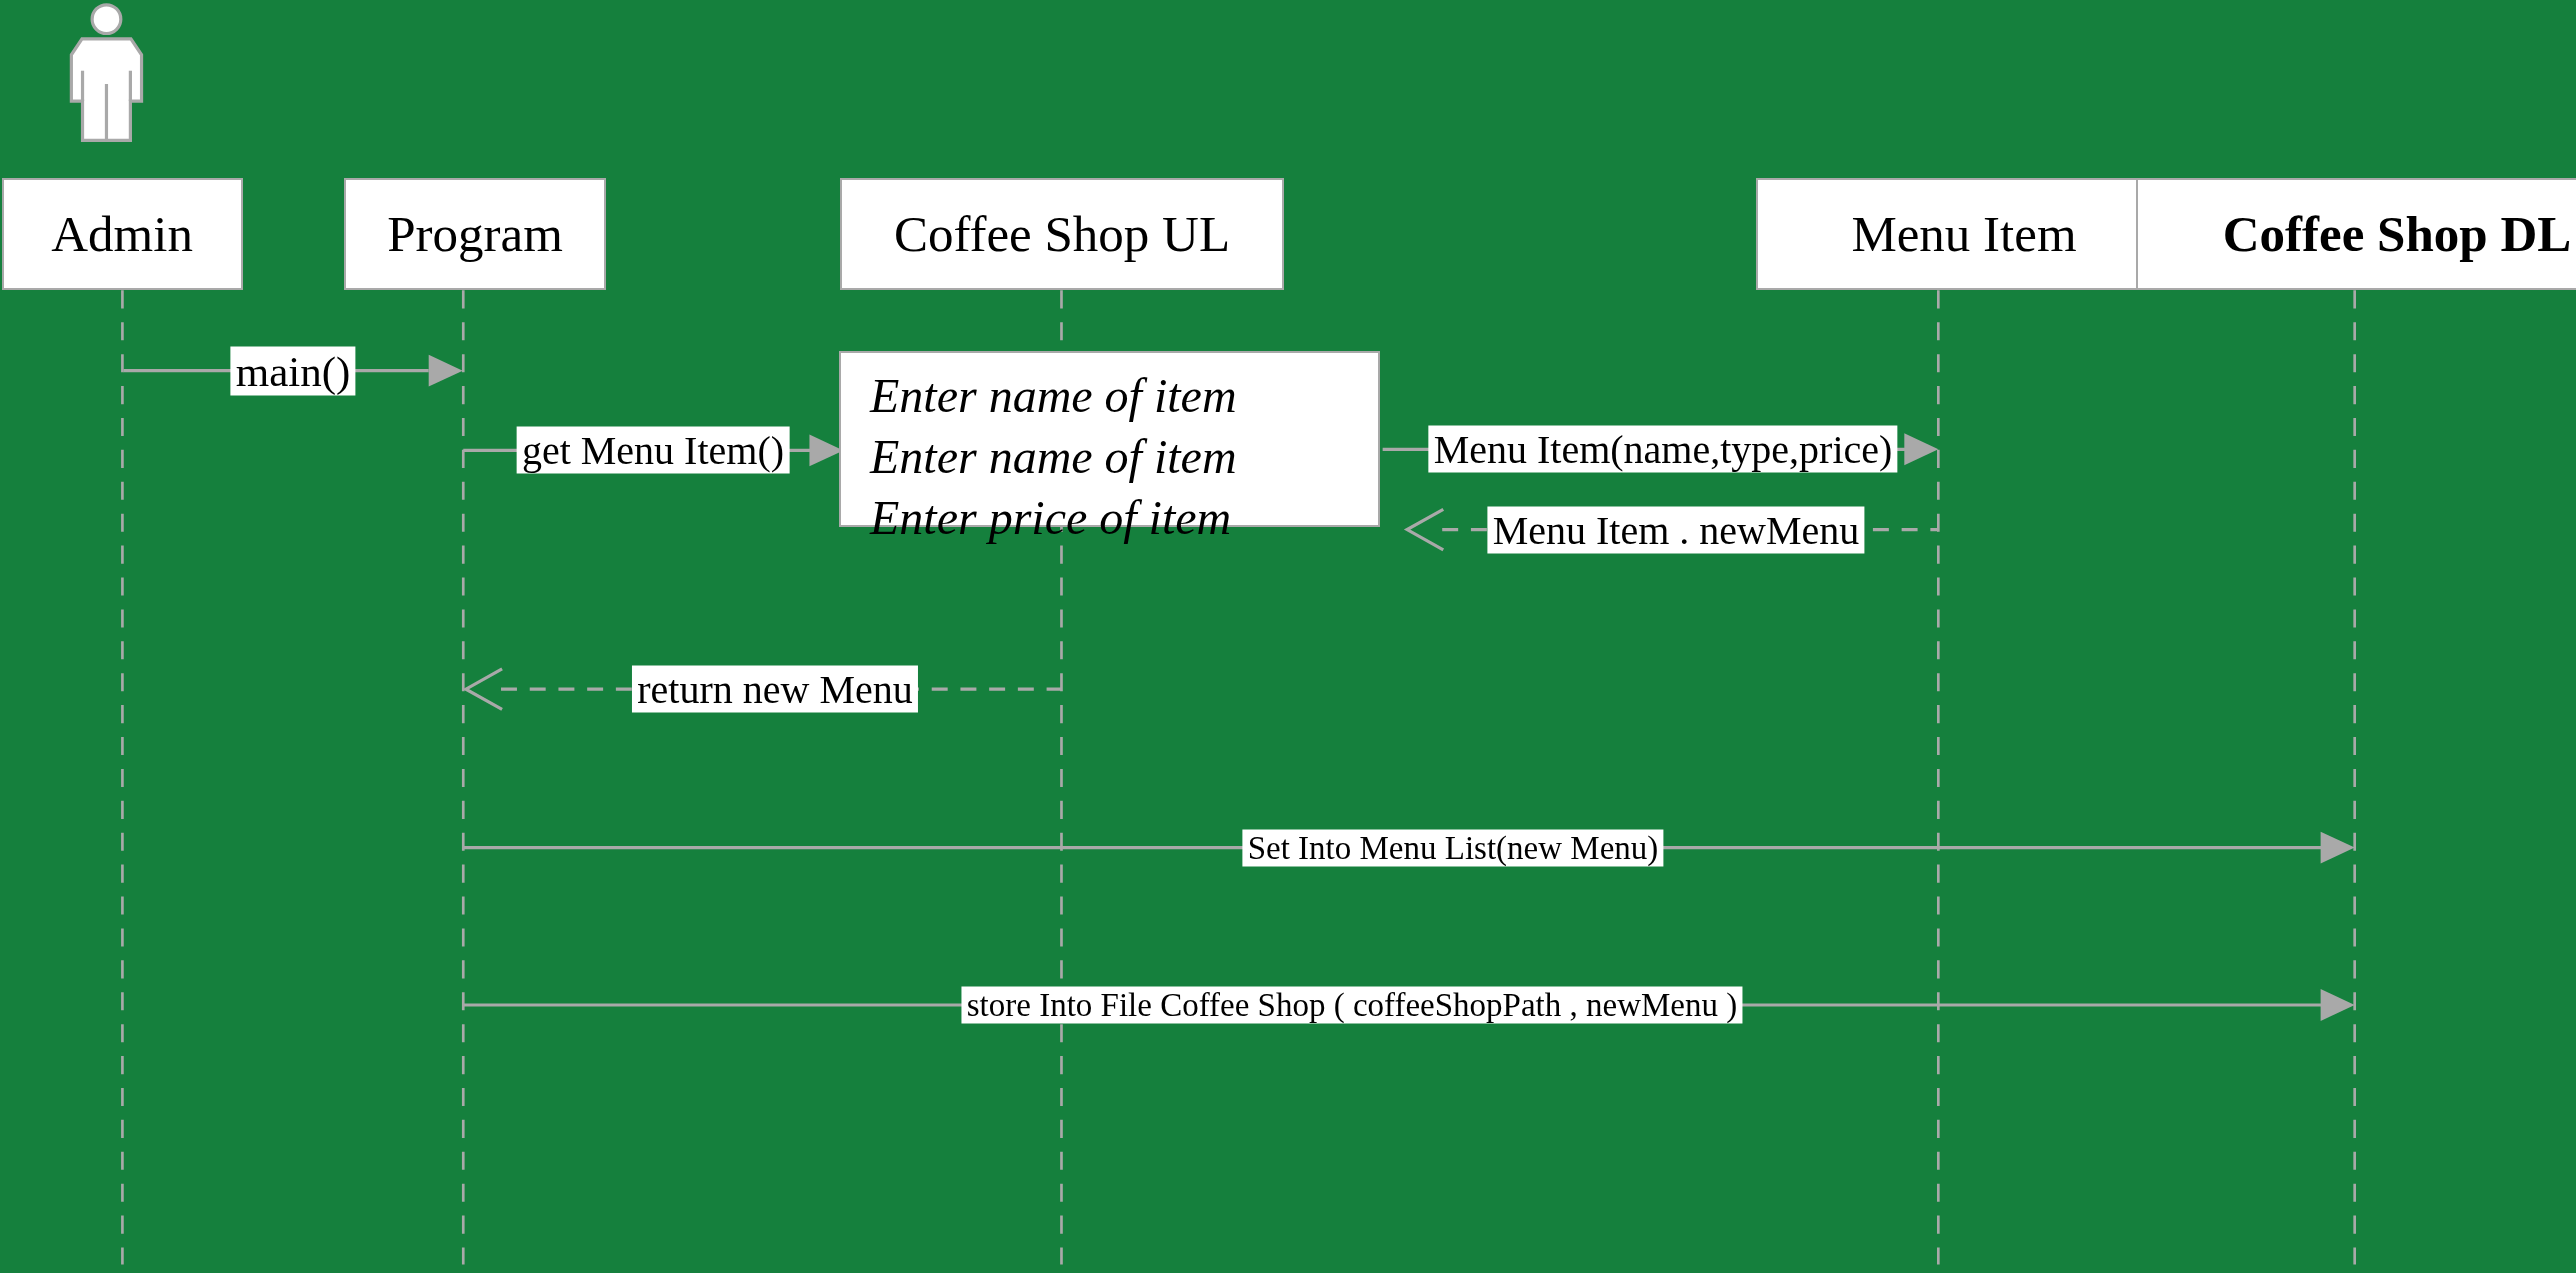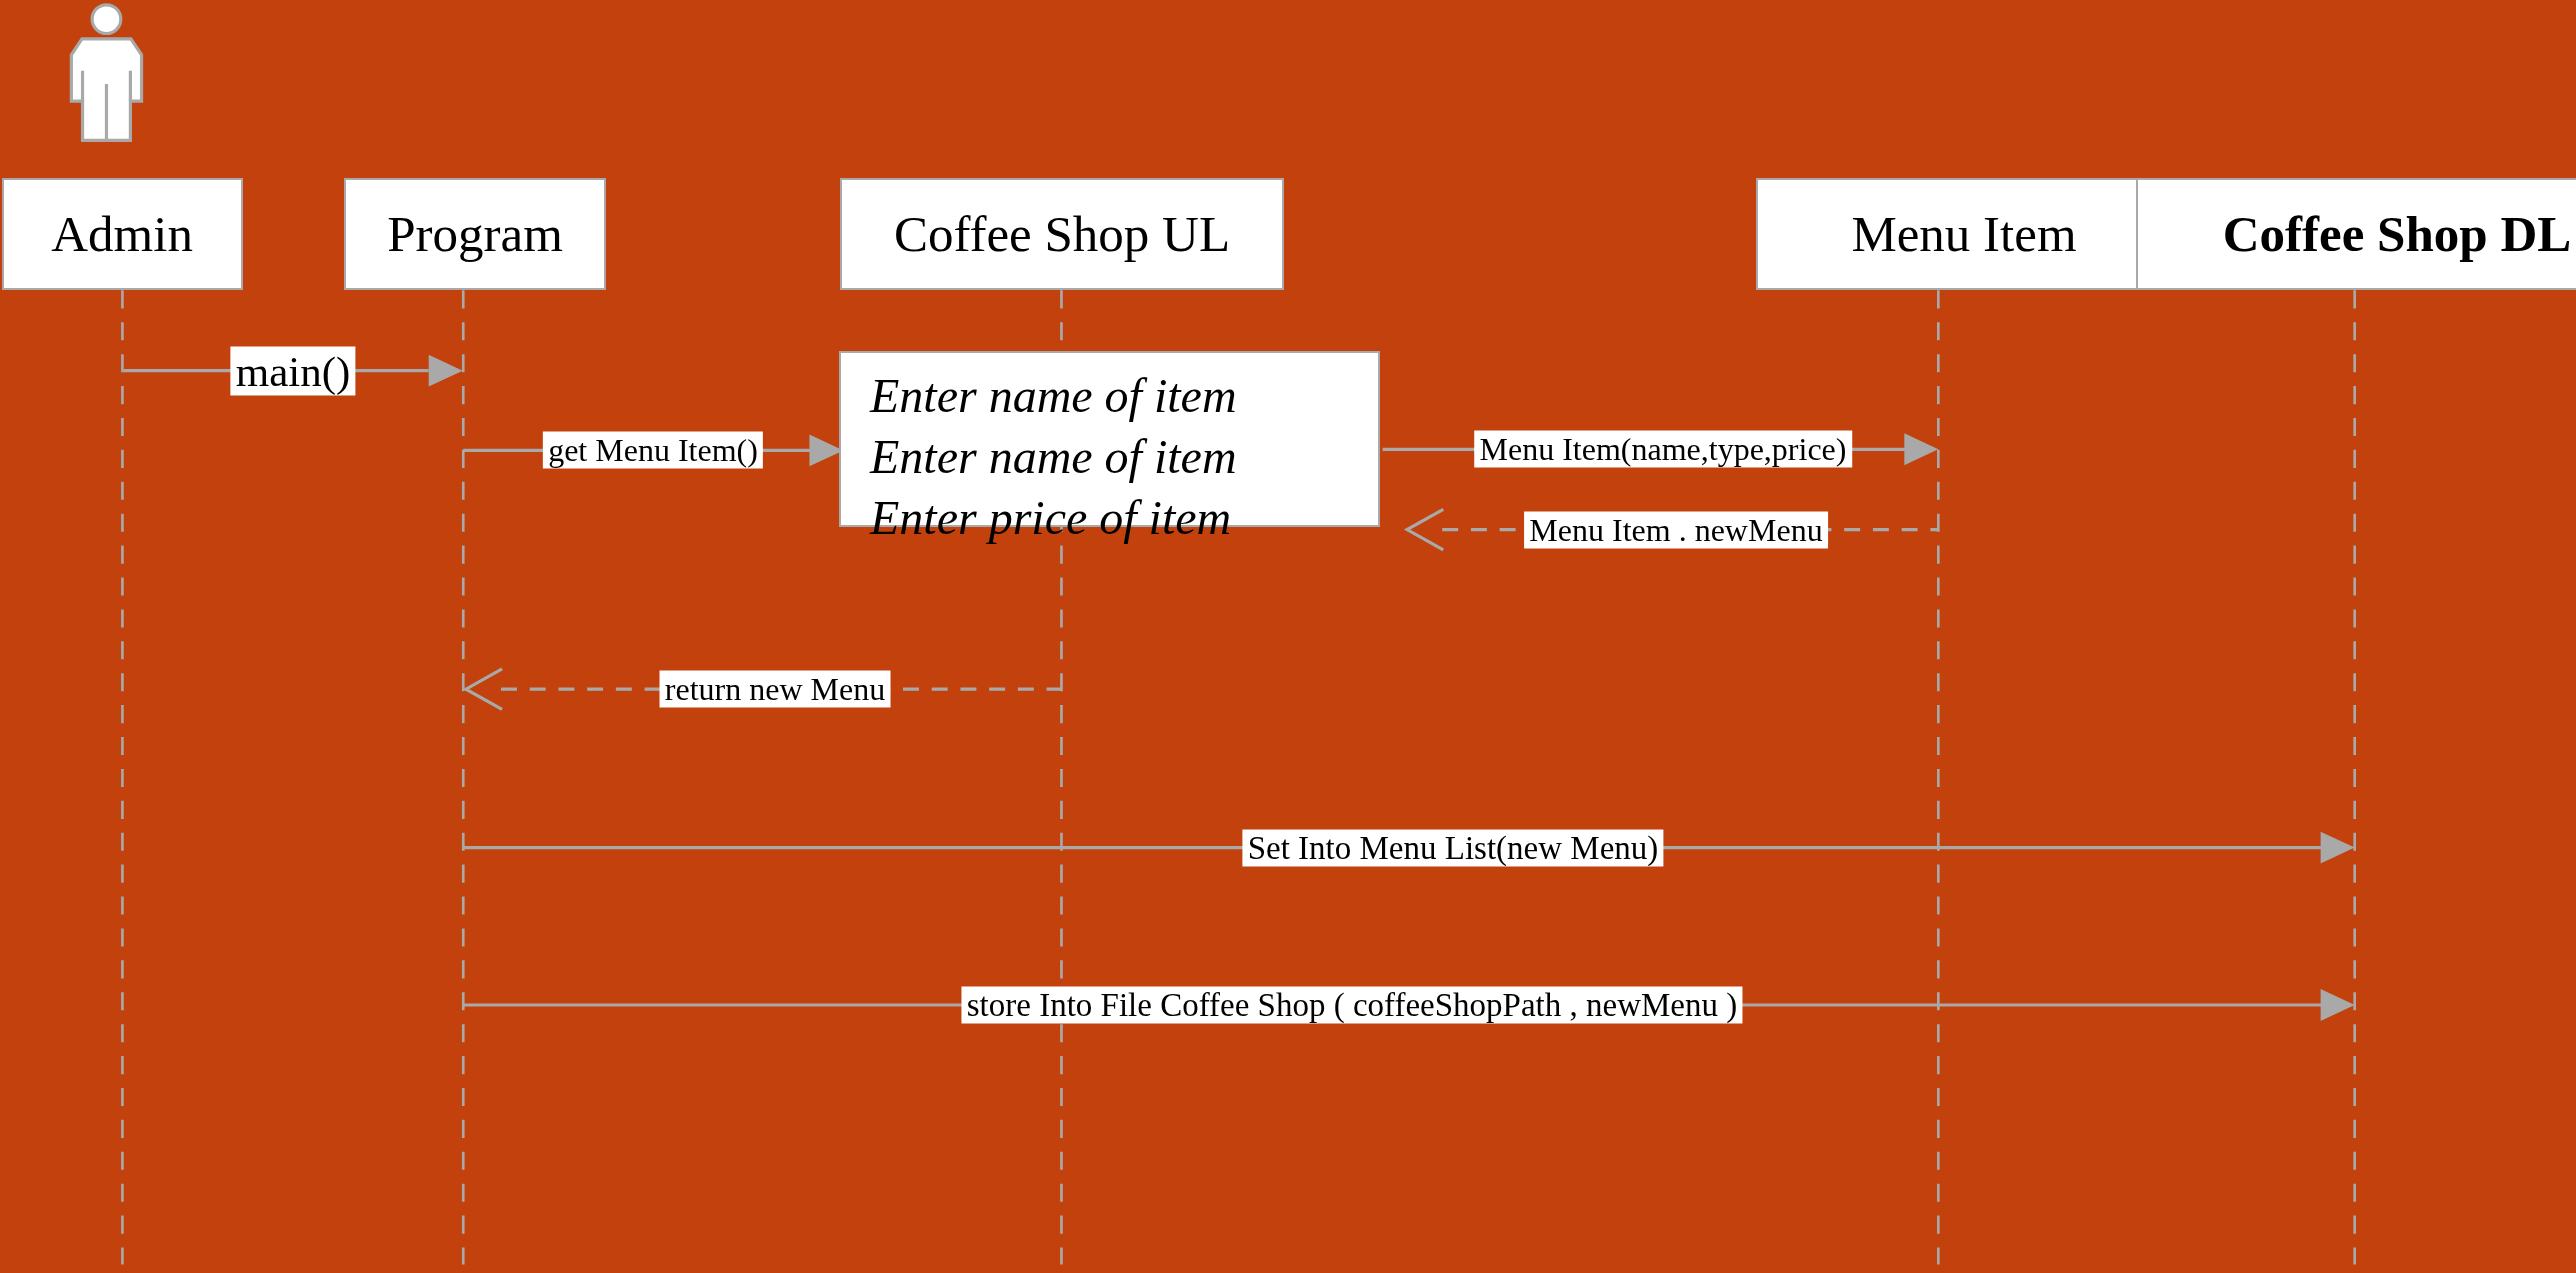--- a/index.html
+++ b/index.html
@@ -1,19 +1,19 @@
 <!DOCTYPE html>
 <html style="font-size:8.5px"><head>
 <meta charset="utf-8">
 <style>
   html,body{margin:0;padding:0;background:#fff;}
   .diagram{
     position:relative;
     width:2576px;height:1273px;
-    background:#c2410c;
+    background:#15803d;
     font-family:"Liberation Serif","DejaVu Serif",serif;
     color:#000;
     overflow:hidden;
   }
   .gfx{position:absolute;left:0;top:0;}
   .head{
     position:absolute;
     box-sizing:border-box;
     height:112px;
     border:2.7px solid #a9a9a9;
@@ -38,21 +38,21 @@
     font-size:48px;
     line-height:61px;
     white-space:nowrap;
   }
   .msg{
     position:absolute;
     transform:translate(-50%,-50%);
     background:#ffffff;
     padding:0 5.3px;
     white-space:nowrap;
-    font-size:32px;
+    font-size:40px;
     z-index:4;
   }
   .msg.big{font-size:43px;}
   .msg.mid{font-size:33px;}
 </style>
 </head>
 <body>
 
 <div class="diagram">
 

